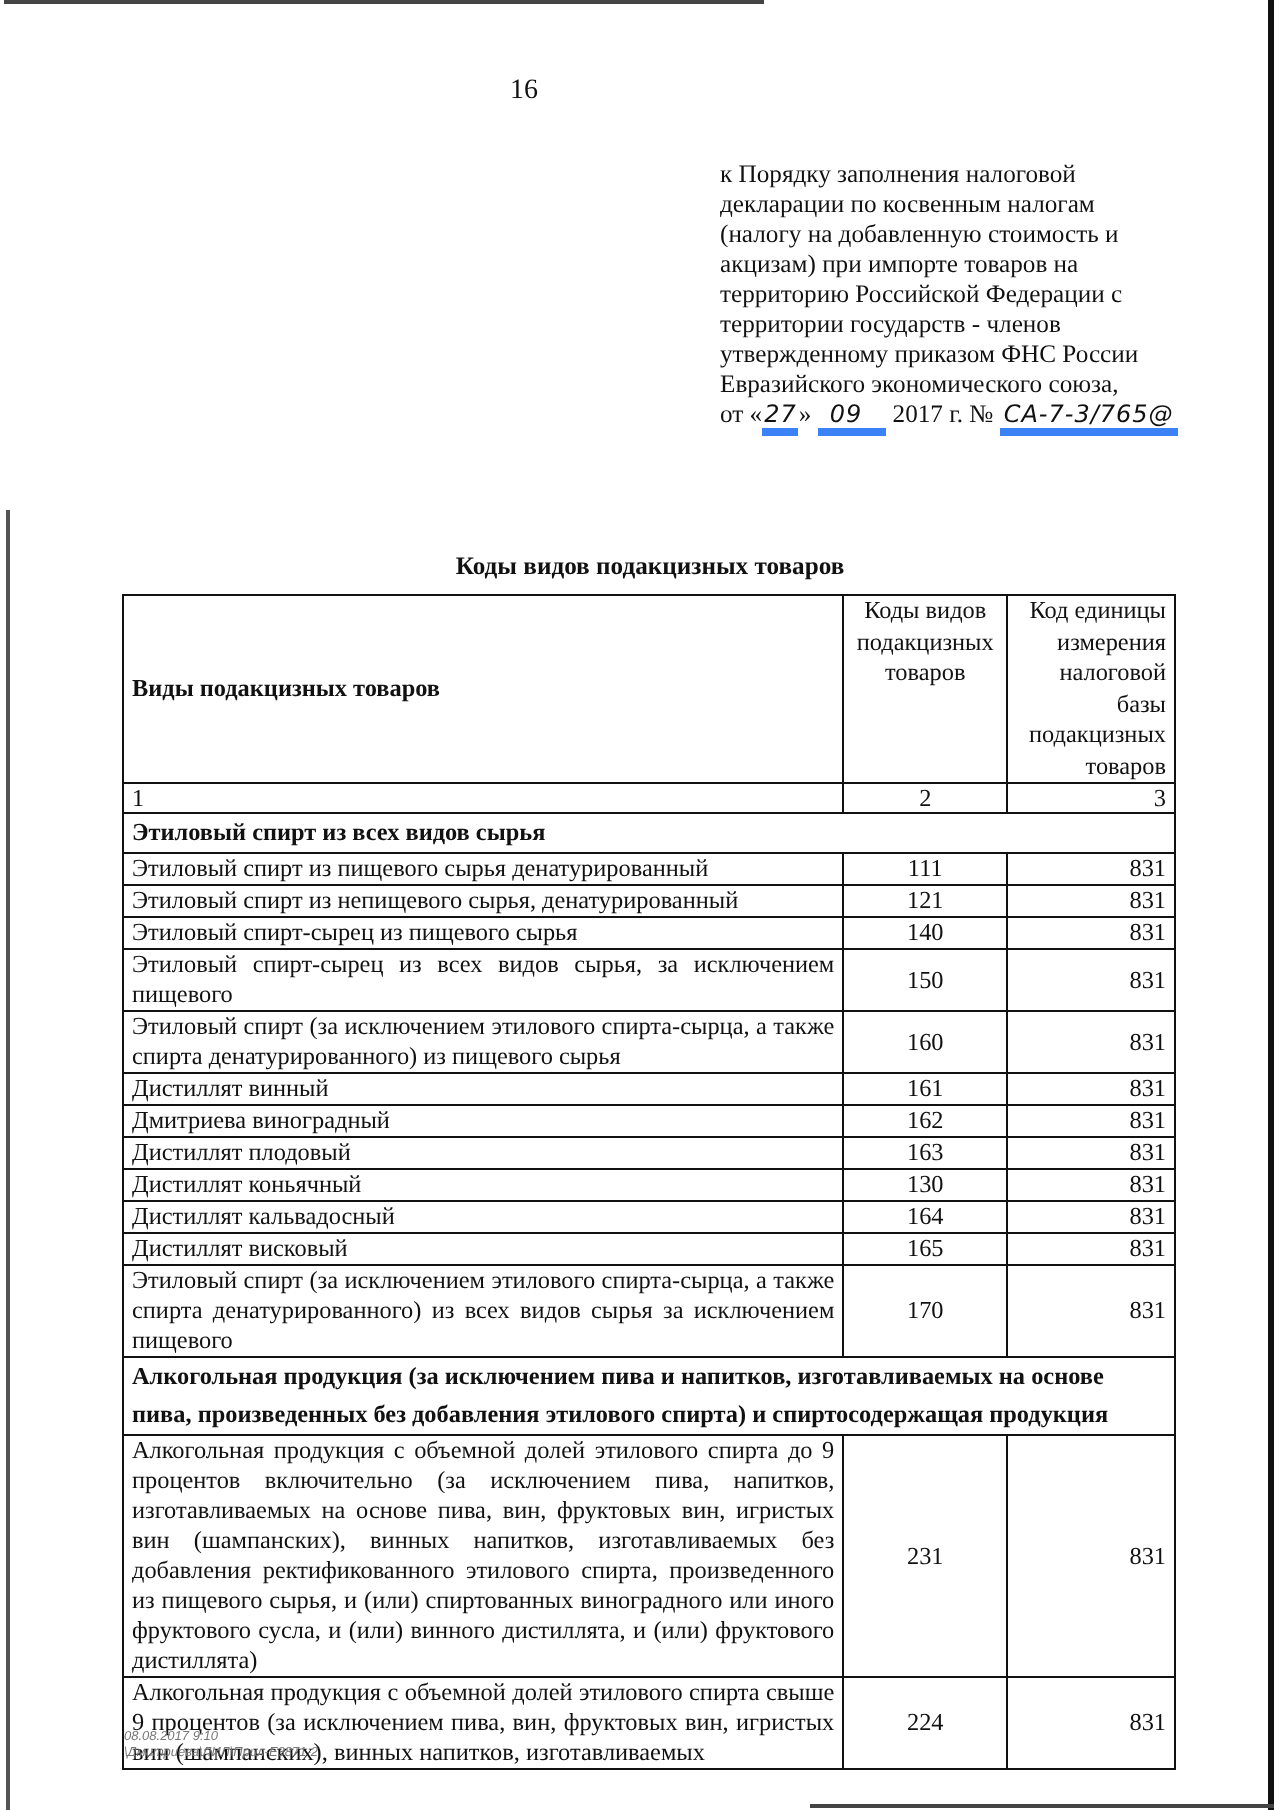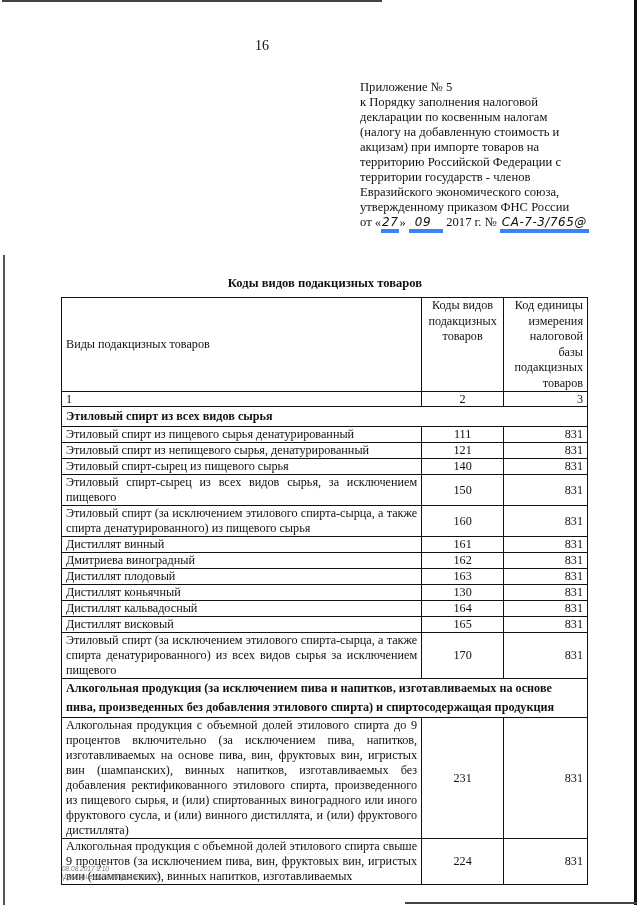--- a/index.html
+++ b/index.html
@@ -24,21 +24,21 @@
 
   table.codes {
     position: absolute; left: 61px; top: 297px; width: 527px;
     border-collapse: collapse; font-size: 12.2px; line-height: 15px;
   }
   table.codes td { border: 1px solid #111; padding: 0 4px; vertical-align: middle; }
   table.codes .c1 { width: 355px; text-align: justify; }
   table.codes .c2 { width: 73px; text-align: center; }
   table.codes .c3 { width: 75px; text-align: right; }
   .hdr-row td { height: 89px; }
-  .hdr-row .c1 { text-align: center; }
+  .hdr-row .c1 { text-align: center; font-weight: bold; }
   .hdr-row .c2, .hdr-row .c3 { vertical-align: top; line-height: 15.5px; padding-top: 0; }
   .num-row td { height: 14px; text-align: center; line-height: 14px; }
   .section td { text-align: left; font-weight: bold; line-height: 19px; }
   .r1 td { height: 14px; }
   .r2 td { height: 29px; }
   .r3 td { height: 45px; }
   .r8 td { height: 114px; }
   .rlast td { height: 44px; }
   .justify-last { text-align-last: left; margin-top: 48px; }
 
@@ -48,29 +48,28 @@
 <body>
 
 <div class="edge-top"></div>
 <div class="edge-right"></div>
 <div class="edge-left"></div>
 <div class="edge-bottom"></div>
 
 <div class="page-number">16</div>
 
 <div class="appendix">
-  <div>Приложение № 5</div>
   <div>к Порядку заполнения налоговой</div>
   <div>декларации по косвенным налогам</div>
   <div>(налогу на добавленную стоимость и</div>
   <div>акцизам) при импорте товаров на</div>
   <div>территорию Российской Федерации с</div>
   <div>территории государств - членов</div>
+  <div>утвержденному приказом ФНС России</div>
   <div>Евразийского экономического союза,</div>
-  <div>утвержденному приказом ФНС России</div>
   <div>
     <span>от «</span><span class="hand day">27</span><span>»</span>
     <span class="hand month">09</span>
     <span>2017 г. №</span>
     <span class="hand">СА-7-3/765@</span>
   </div>
 </div>
 
 <div class="table-title">Коды видов подакцизных товаров</div>
 

